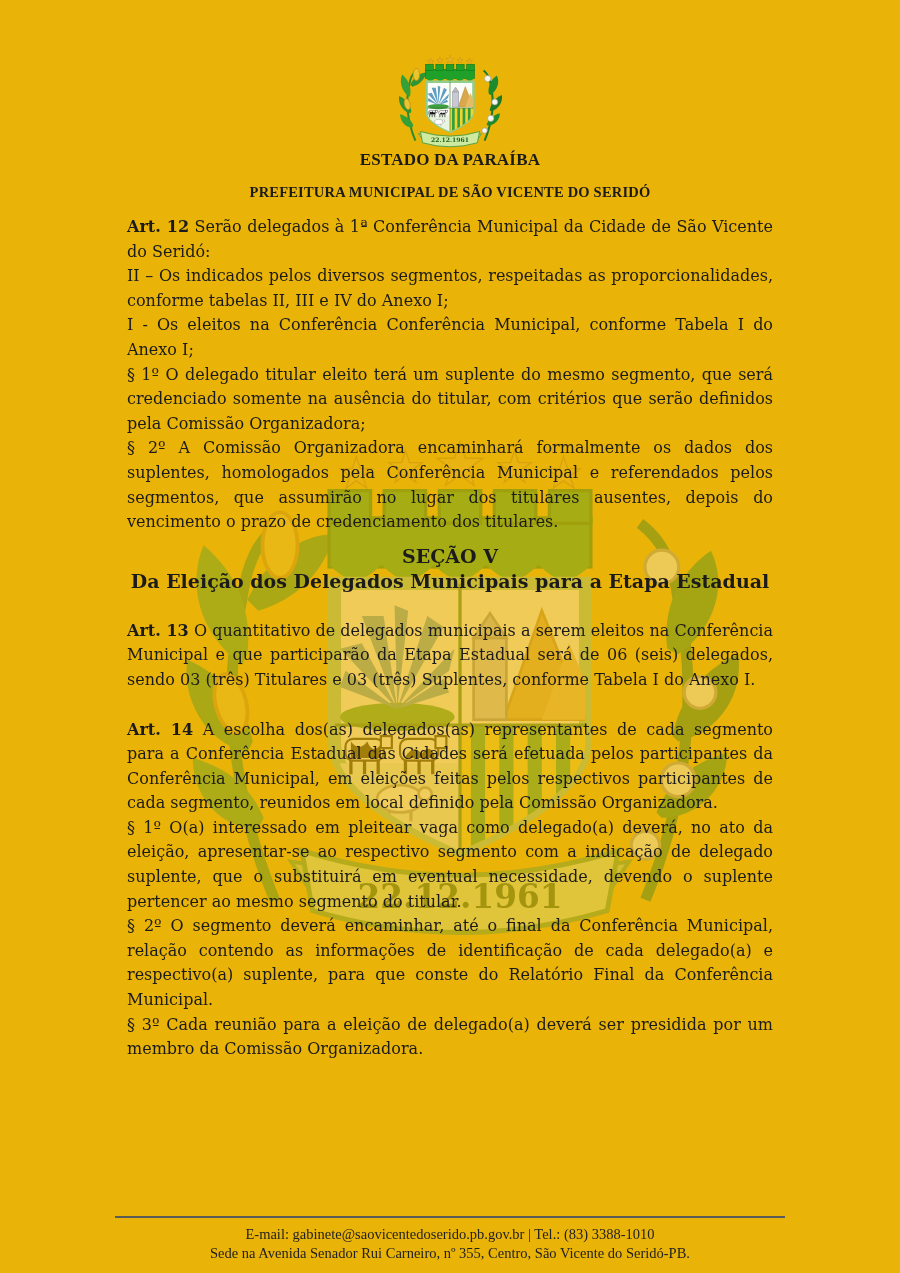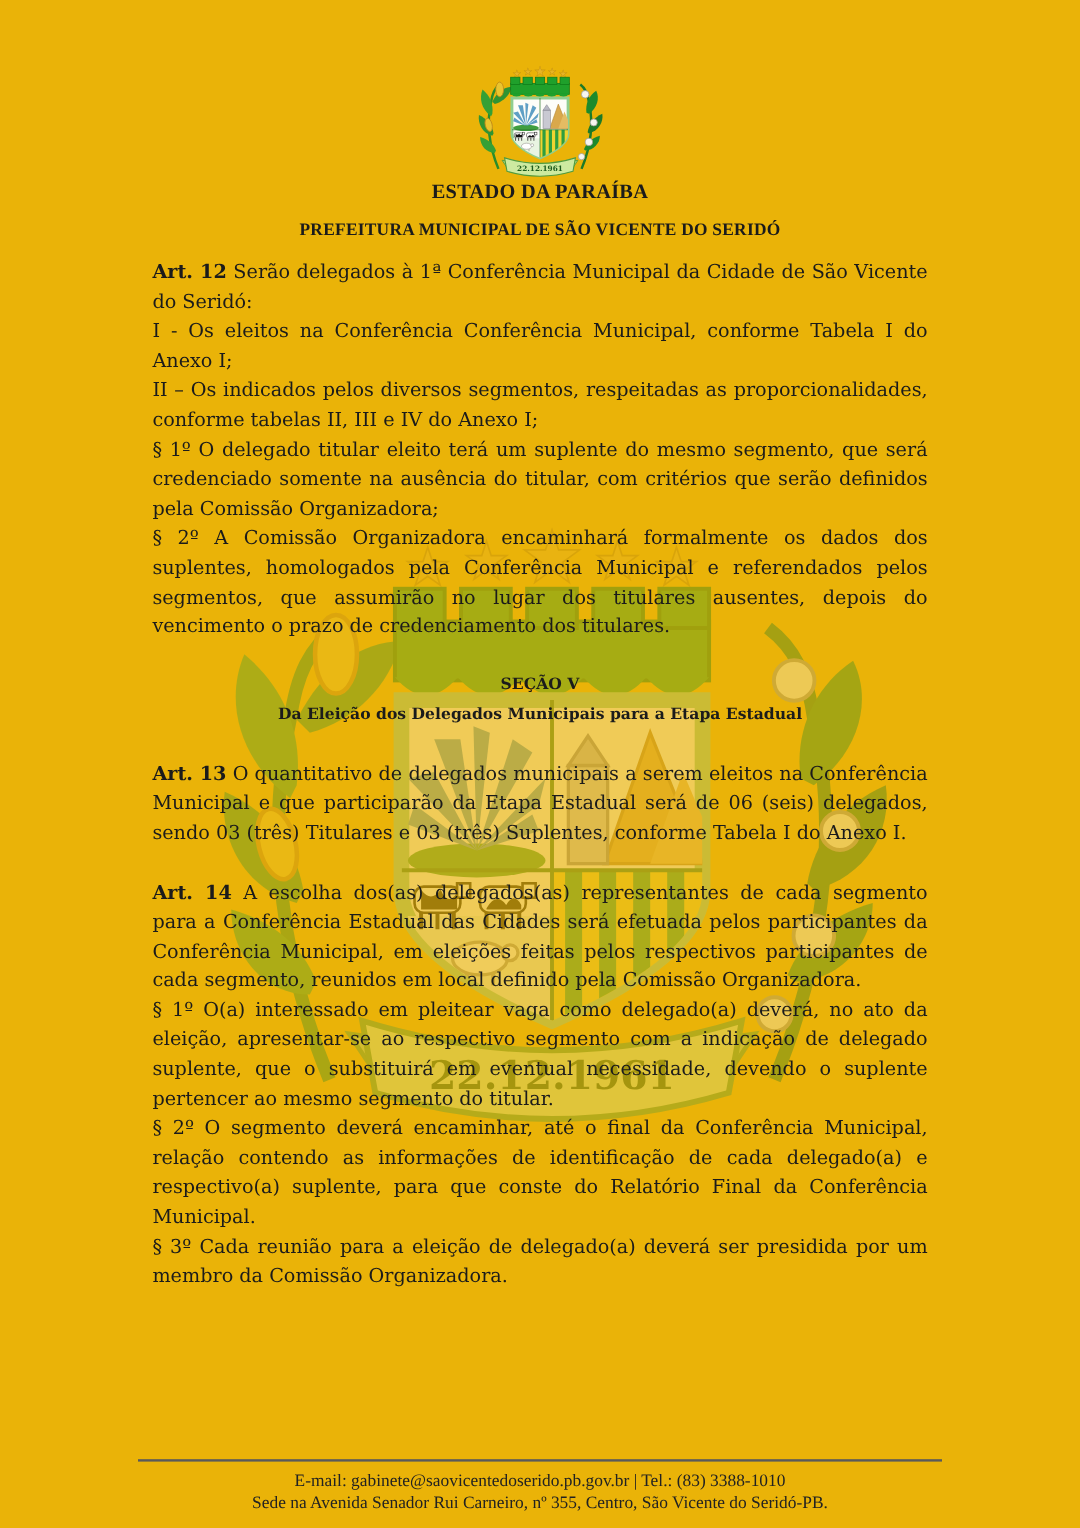--- a/index.html
+++ b/index.html
@@ -40,24 +40,24 @@
   }
   .content {
     margin:14px 127px 0 127px;
     font-size:16px;
     line-height:24.6px;
   }
   .para { text-align:justify; text-align-last:left; }
   .para .lead { font-weight:bold; }
   .para.spaced { margin-top:25px; }
   .section-head {
-    margin-top:23px;
+    margin-top:9px;
     text-align:center;
     font-weight:bold;
-    font-size:13px;
+    font-size:19px;
     line-height:25px;
   }
   .section-head .sub { margin-top:0; }
   .footer {
     position:absolute;
     left:115px; right:115px;
     top:1162px;
     border-top:2px solid #5a5a5a;
     padding-top:7px;
     text-align:center;
@@ -195,22 +195,22 @@
 
     <svg class="crest-top" viewBox="0 0 110 92">
       <use href="#crest-sym"></use>
     </svg>
 
     <div class="hdr-state">ESTADO DA PARAÍBA</div>
     <div class="hdr-city">PREFEITURA MUNICIPAL DE SÃO VICENTE DO SERIDÓ</div>
 
     <div class="content">
       <p class="para"><span class="lead">Art. 12</span><span> Serão delegados à 1ª Conferência Municipal da Cidade de São Vicente do Seridó:</span></p>
+      <p class="para"><span class="lead"></span><span>II – Os indicados pelos diversos segmentos, respeitadas as proporcionalidades, conforme tabelas II, III e IV do Anexo I;</span></p>
       <p class="para"><span class="lead"></span><span>I - Os eleitos na Conferência Conferência Municipal, conforme Tabela I do Anexo I;</span></p>
-      <p class="para"><span class="lead"></span><span>II – Os indicados pelos diversos segmentos, respeitadas as proporcionalidades, conforme tabelas II, III e IV do Anexo I;</span></p>
       <p class="para"><span class="lead"></span><span>§ 1º O delegado titular eleito terá um suplente do mesmo segmento, que será credenciado somente na ausência do titular, com critérios que serão definidos pela Comissão Organizadora;</span></p>
       <p class="para"><span class="lead"></span><span>§ 2º A Comissão Organizadora encaminhará formalmente os dados dos suplentes, homologados pela Conferência Municipal e referendados pelos segmentos, que assumirão no lugar dos titulares ausentes, depois do vencimento o prazo de credenciamento dos titulares.</span></p>
 
       <div class="section-head">
         <div>SEÇÃO V</div>
         <div class="sub">Da Eleição dos Delegados Municipais para a Etapa Estadual</div>
       </div>
 
       <p class="para spaced"><span class="lead">Art. 13</span><span> O quantitativo de delegados municipais a serem eleitos na Conferência Municipal e que participarão da Etapa Estadual será de 06 (seis) delegados, sendo 03 (três) Titulares e 03 (três) Suplentes, conforme Tabela I do Anexo I.</span></p>
       <p class="para spaced"><span class="lead">Art. 14</span><span> A escolha dos(as) delegados(as) representantes de cada segmento para a Conferência Estadual das Cidades será efetuada pelos participantes da Conferência Municipal, em eleições feitas pelos respectivos participantes de cada segmento, reunidos em local definido pela Comissão Organizadora.</span></p>

